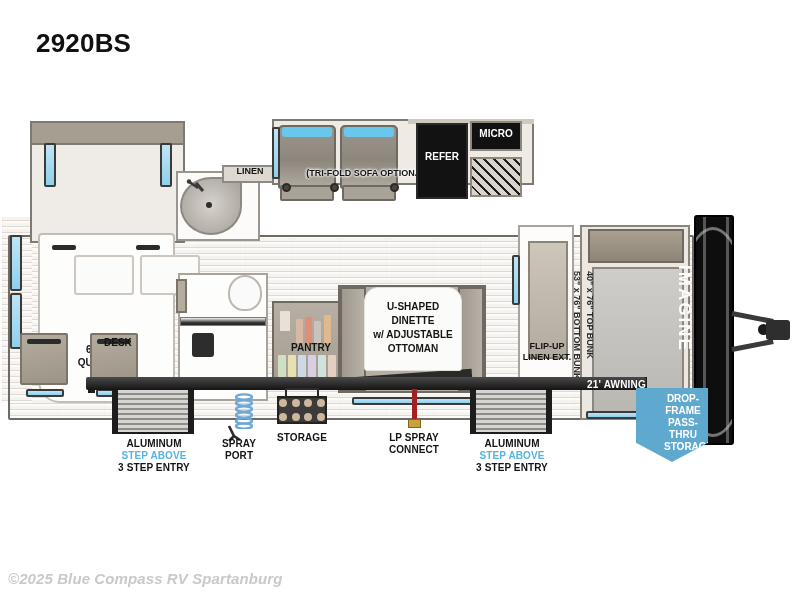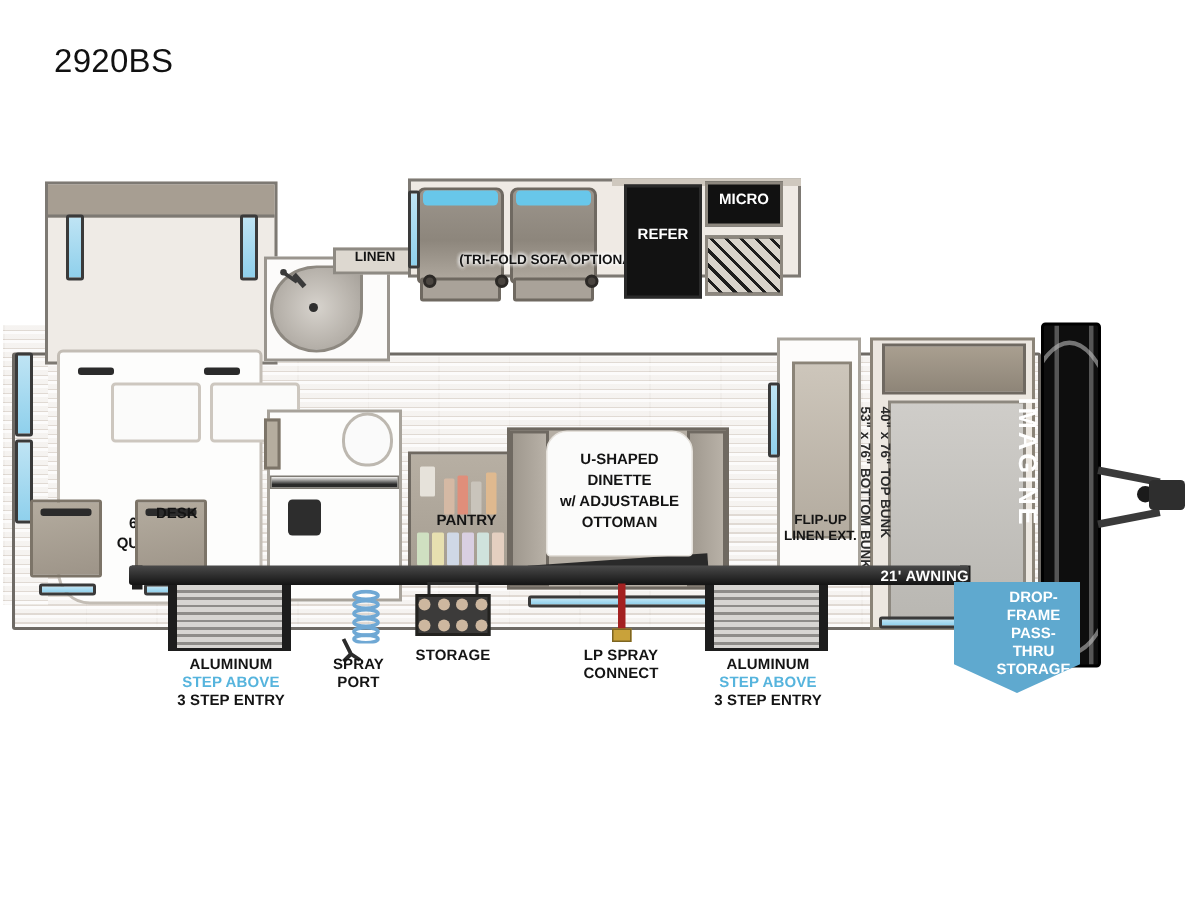--- a/index.html
+++ b/index.html
@@ -14,22 +14,22 @@
   #page {
     position: relative;
     width: 800px; height: 600px;
     background: #ffffff;
   }
 
   
   #model-title {
     position: absolute;
     left: 36px; top: 28px;
-    font-size: 22px;
-    font-weight: 400;
+    font-size: 26px;
+    font-weight: 700;
     color: #111;
     letter-spacing: 0.2px;
   }
 
   
   #footer-copyright {
     position: absolute;
     left: 8px; top: 570px;
     font-size: 15px;
     font-weight: 700;
@@ -590,21 +590,21 @@
     text-align: center;
     color: #ffffff;
     font-size: 10px;
     font-weight: 700;
     line-height: 12px;
     padding: 5px 6px 9px 6px;
     background: #5fa9cf;
     clip-path: polygon(0 0, 100% 0, 100% 74%, 50% 100%, 0 74%);
   }
   #badge-docking { left: 640px; top: 28px; width: 78px; }
-  #badge-storage { left: 636px; top: 283px; width: 84px; padding-left: 28px; }
+  #badge-storage { left: 636px; top: 283px; width: 72px; padding-left: 28px; }
 </style>
 </head>
 <body>
 
 <div id="page">
 
   <div id="model-title">2920BS</div>
 
   <div id="plan">
 
@@ -807,14 +807,15 @@
 
 
     <div class="badge" id="badge-storage">
       <div>DROP-FRAME</div>
       <div>PASS-THRU</div>
       <div>STORAGE</div>
     </div>
 
   </div>
 
+  <div id="footer-copyright">©2025 Blue Compass RV Spartanburg</div>
 
 </div>
 
 </body></html>

